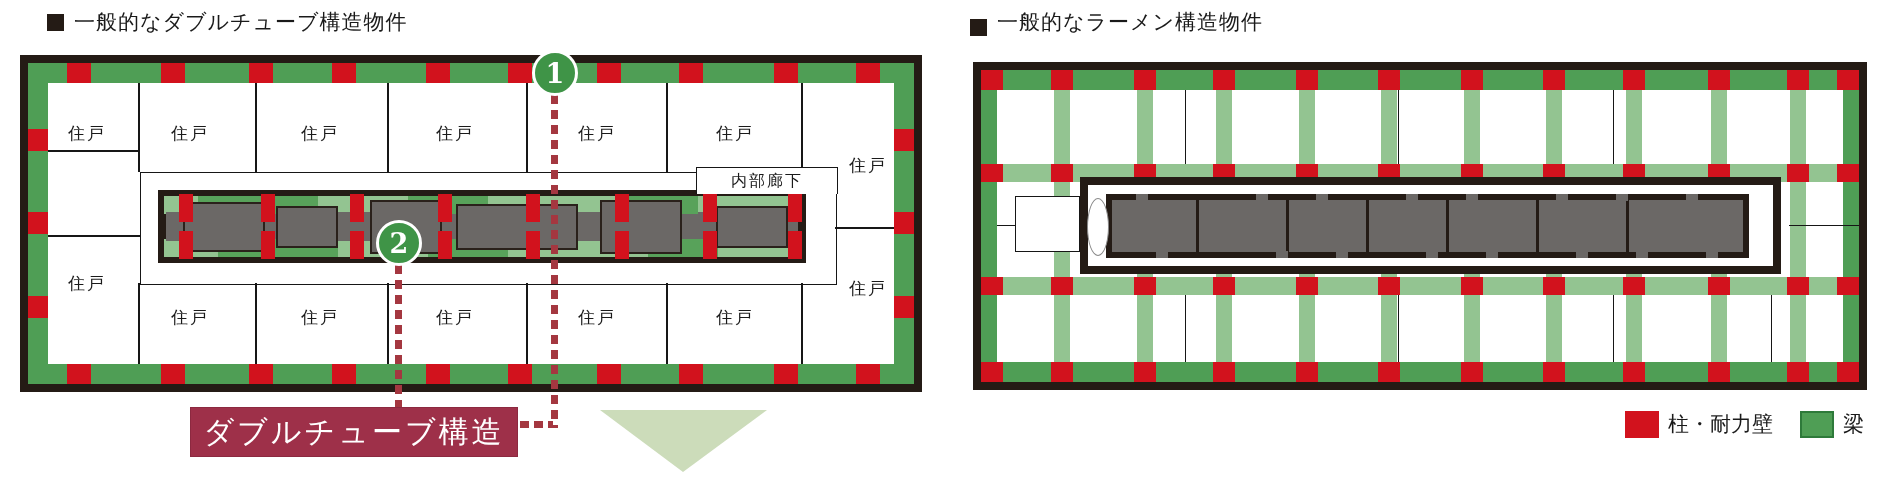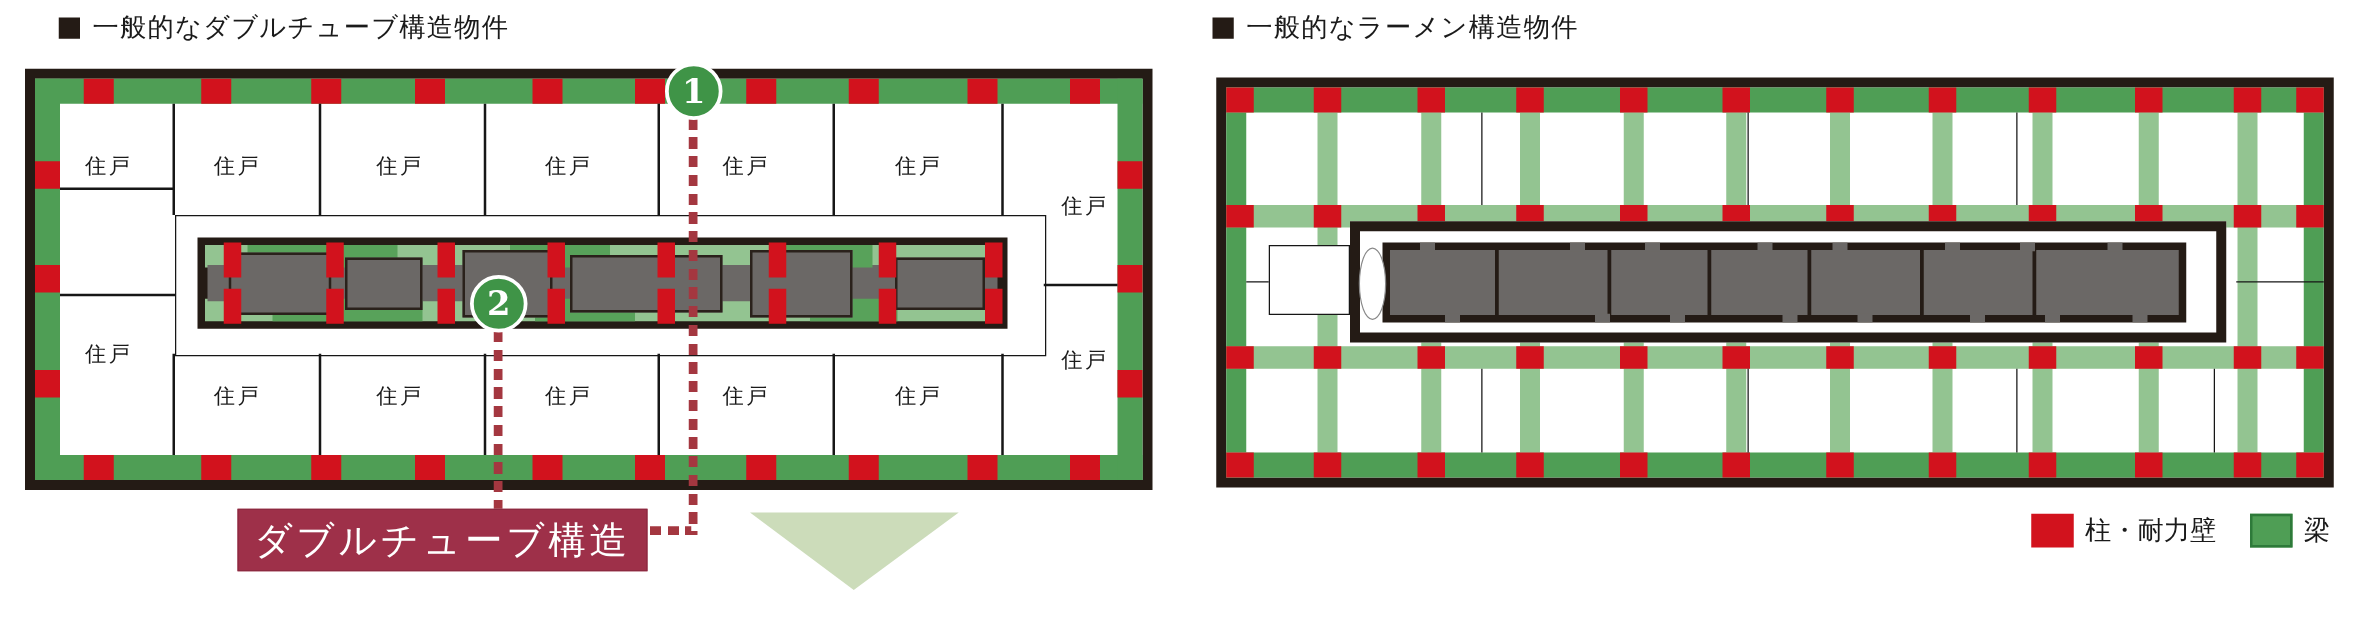--- a/index.html
+++ b/index.html
@@ -37,35 +37,38 @@
   .swatch{width:34px;height:27px;display:inline-block;box-sizing:border-box;}
   .corridor{position:absolute;border:1.5px solid var(--c-line);background:transparent;}
 </style>
 </head>
 <body>
 
 <div class="title" style="left:20px;">
   <span class="sq"></span>
   <span>一般的なダブルチューブ構造物件</span>
 </div>
-<div class="title" style="left:943px;">
+<div class="title" style="left:943px;align-items:flex-end;">
   <span class="sq"></span>
   <span>一般的なラーメン構造物件</span>
 </div>
 
 <div class="plan" id="planL" style="left:20px;top:55px;width:902px;height:337px;">
   <div class="inner" id="innerL">
 
     <div class="band" style="left:0;right:0;top:0;height:20px;"></div>
     <div class="band" style="left:0;right:0;bottom:0;height:20px;"></div>
     <div class="band" style="left:0;top:0;bottom:0;width:20px;"></div>
     <div class="band" style="right:0;top:0;bottom:0;width:20px;"></div>
 
     <div class="corridor" style="left:112px;top:109px;width:695px;height:111px;"></div>
 
+    <div class="corr-label" style="left:668px;top:104px;width:140px;height:26px;z-index:3;">
+      <span>内部廊下</span>
+    </div>
 
     <div class="core" id="coreL" style="left:130px;top:127px;width:648px;height:73px;z-index:2;">
       <div class="strip" style="left:6px;top:6px;width:636px;height:18px;"></div>
       <div class="strip" style="left:6px;top:49px;width:636px;height:18px;"></div>
       <div class="gray" style="left:8px;top:22px;width:632px;height:29px;"></div>
     <div class="strip" style="left: 40px; top: 6px; width: 120px; height: 18px; background: var(--c-green-mid);"></div>
         <div class="strip" style="left: 60px; top: 49px; width: 120px; height: 18px; background: var(--c-green-mid);"></div>
         <div class="strip" style="left: 250px; top: 6px; width: 80px; height: 18px; background: var(--c-green-mid);"></div>
         <div class="strip" style="left: 270px; top: 49px; width: 80px; height: 18px; background: var(--c-green-mid);"></div>
         <div class="strip" style="left: 470px; top: 6px; width: 70px; height: 18px; background: var(--c-green-mid);"></div>

